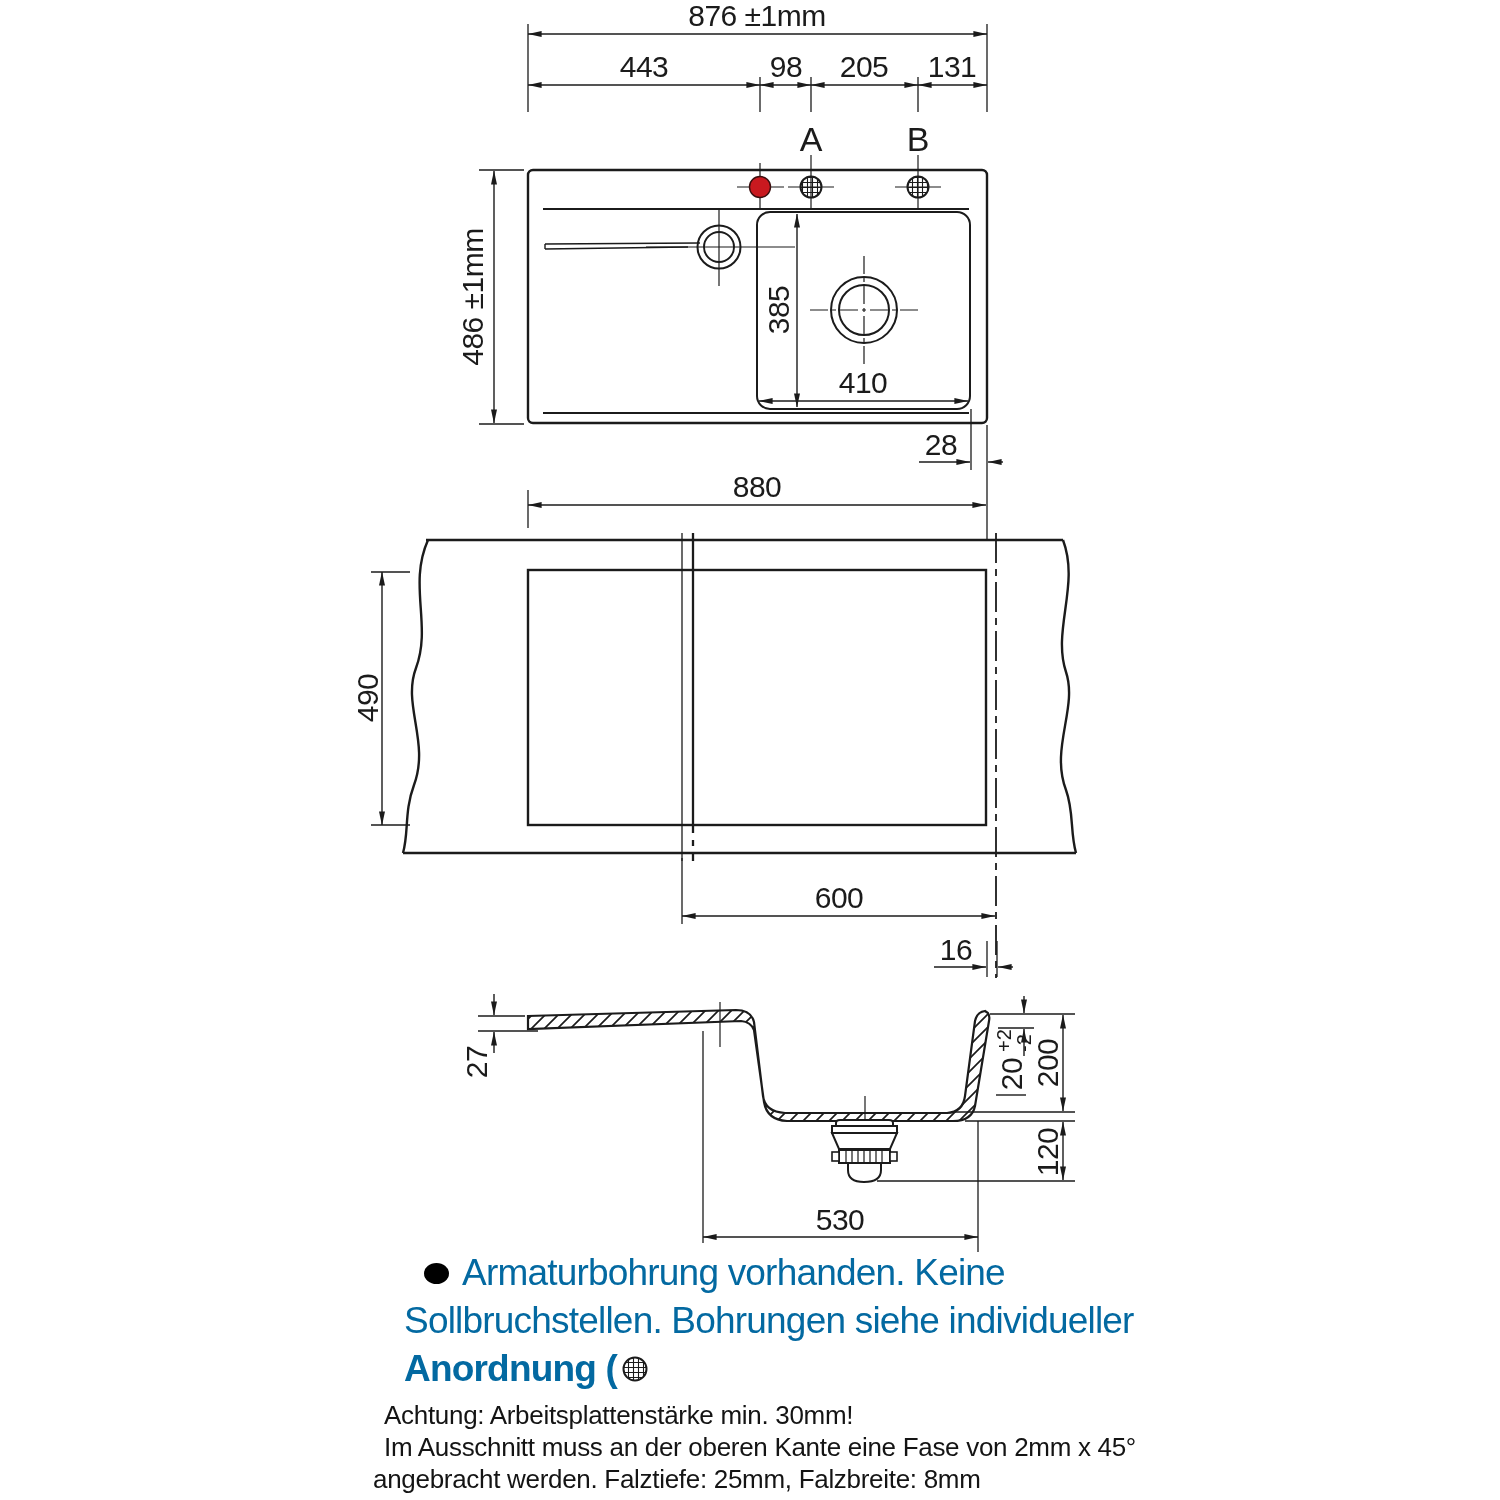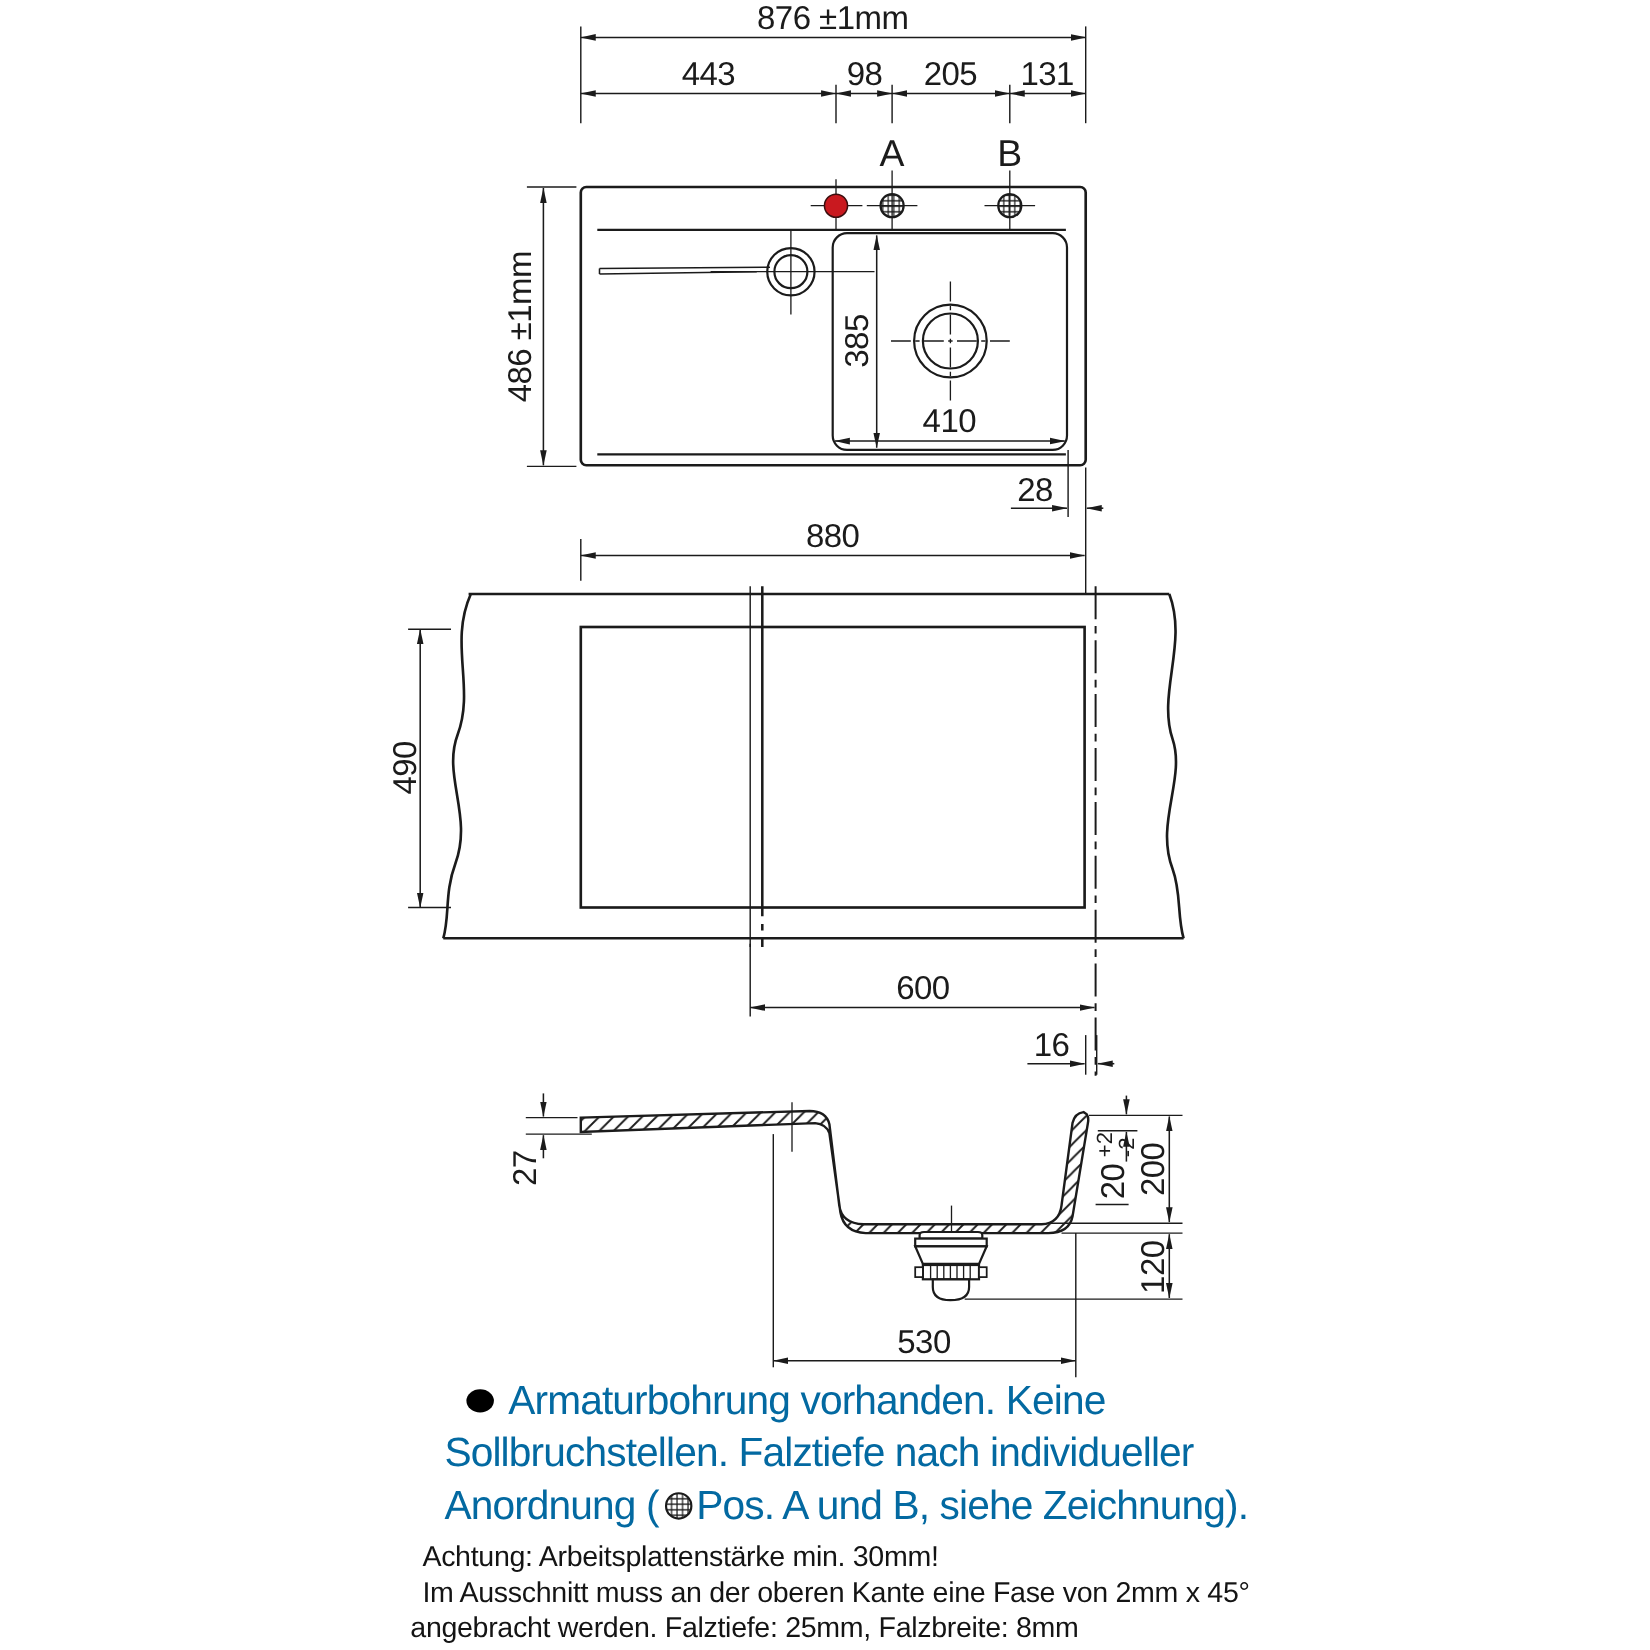--- a/index.html
+++ b/index.html
@@ -229,32 +229,31 @@
       <line class="dml" x1="703" y1="1237" x2="978" y2="1237" marker-start="url(#arw)" marker-end="url(#arw)"></line>
       <text class="d30" x="840" y="1230" text-anchor="middle">530</text>
     </g>
   </g>
 </svg>
 
 <div class="note-big" style="left:424px;top:1252px;">
   <span class="bullet"></span><span>Armaturbohrung vorhanden. Keine</span>
 </div>
 <div class="note-big" style="left:404px;top:1300px;">
-  <span>Sollbruchstellen. Falztiefe nach individueller</span>
-</div>
-<div class="note-big l3" style="left:404px;top:1348px;">
+  <span>Sollbruchstellen. Bohrungen siehe individueller</span>
+</div>
+<div class="note-big l3" style="left:404px;top:1348px;font-weight:bold;">
   <span>Anordnung (</span>
   <svg width="28" height="28" viewBox="0 0 28 28">
     <defs>
       <pattern id="grid2" width="5" height="5" patternUnits="userSpaceOnUse">
         <path d="M0,2.5 H5 M2.5,0 V5" stroke="#1b1b1b" stroke-width="1.1" fill="none"></path>
       </pattern>
     </defs>
     <circle cx="14" cy="14" r="11.5" fill="url(#grid2)" stroke="#1b1b1b" stroke-width="2"></circle>
   </svg>
-  <span>Pos. A und B, siehe Zeichnung).</span>
 </div>
 
 <div class="note-small" style="left:384px;top:1400px;">Achtung: Arbeitsplattenstärke min. 30mm!</div>
 <div class="note-small" style="left:384px;top:1432px;">Im Ausschnitt muss an der oberen Kante eine Fase von 2mm x 45°</div>
 <div class="note-small" style="left:373px;top:1464px;">angebracht werden. Falztiefe: 25mm, Falzbreite: 8mm</div>
 
 </div>
 
 </body></html>

